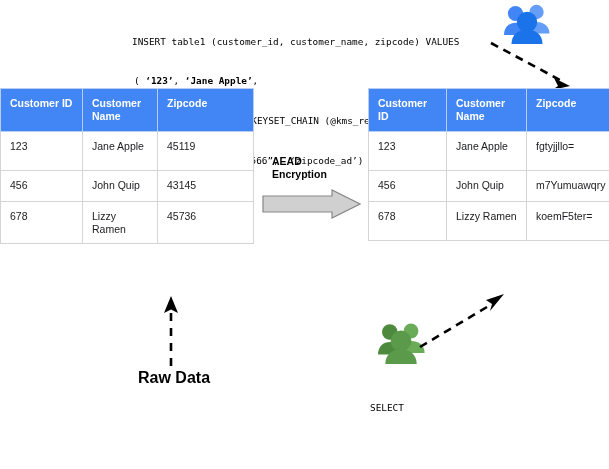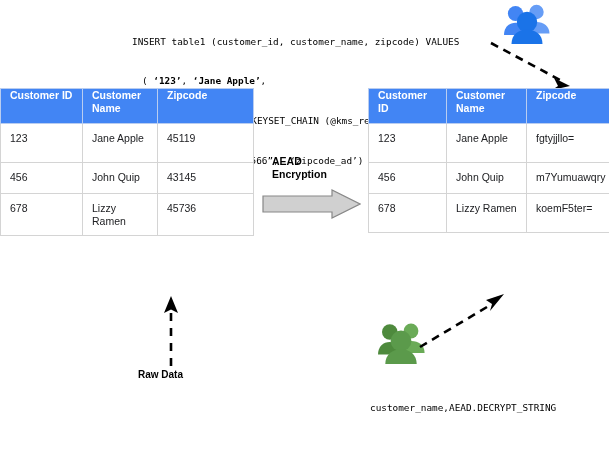--- a/index.html
+++ b/index.html
@@ -15,21 +15,21 @@
   .code {
     position: absolute;
     font-family: "DejaVu Sans Mono", monospace;
     font-size: 9.4px;
     line-height: 13.3px;
     color: #000000;
     white-space: pre;
   }
   #insert-sql { left: 132px; top: 8px; }
   #insert-sql .ln { display: block; }
-  #insert-sql .l1 { margin-left: 10px; }
+  #insert-sql .l1 { margin-left: 2px; }
   #insert-sql .l3 { margin-left: 12px; }
   #insert-sql .l4 { margin-left: 0px; }
   .bold-lit { font-weight: bold; }
 
   #select-sql { left: 370px; top: 374px; line-height: 13.4px; }
   #select-sql .ln { display: block; }
 
   
   .dtable {
     position: absolute;
@@ -37,21 +37,21 @@
     table-layout: fixed;
     background: #ffffff;
   }
   .dtable th {
     background: #4285f4;
     color: #ffffff;
     font-size: 10.5px;
     font-weight: bold;
     text-align: left;
     vertical-align: top;
-    padding: 0 7px 9px 9px;
+    padding: 8px 7px 9px 9px;
     border: 1px solid #b9cdf0;
     line-height: 12.5px;
   }
   .dtable td {
     font-size: 10.5px;
     color: #202124;
     text-align: left;
     vertical-align: top;
     padding: 8px 7px 8px 9px;
     border: 1px solid #d4d4d4;
@@ -85,21 +85,21 @@
     font-weight: bold;
     color: #000000;
     line-height: 13px;
     white-space: pre-line;
   }
 
   
   #rawdata-label {
     position: absolute;
     left: 138px; top: 369px;
-    font-size: 10px;
+    font-size: 16px;
     font-weight: bold;
     color: #000000;
   }
   #rawdata-arrow { position: absolute; left: 158px; top: 296px; width: 26px; height: 72px; }
 
   
   #arrow-insert-to-table { position: absolute; left: 488px; top: 40px;  width: 92px; height: 52px; }
   #arrow-select-to-table { position: absolute; left: 418px; top: 286px; width: 104px; height: 64px; }
 
   
@@ -216,20 +216,20 @@
     <circle cx="24" cy="21" r="10.4" fill="#5b9a4b"></circle>
     <path d="M8.3 44c0-9.4 7-14.8 15.7-14.8S39.7 34.6 39.7 44z" fill="#5b9a4b"></path>
   </svg>
 
   <svg id="arrow-select-to-table" viewBox="0 0 104 64">
     <line x1="2" y1="61" x2="74" y2="18" stroke="#000" stroke-width="2.6" stroke-dasharray="8,6"></line>
     <polygon points="86,8 68,14 74,18 72,25" fill="#000"></polygon>
   </svg>
 
   <div id="select-sql" class="code">
-    <span class="ln">customer_name,AEAD.DECRYPT_STRING</span>
+    <span class="ln">SELECT</span>
     
     
     
     
   </div>
 
 </div>
 
 </body></html>

